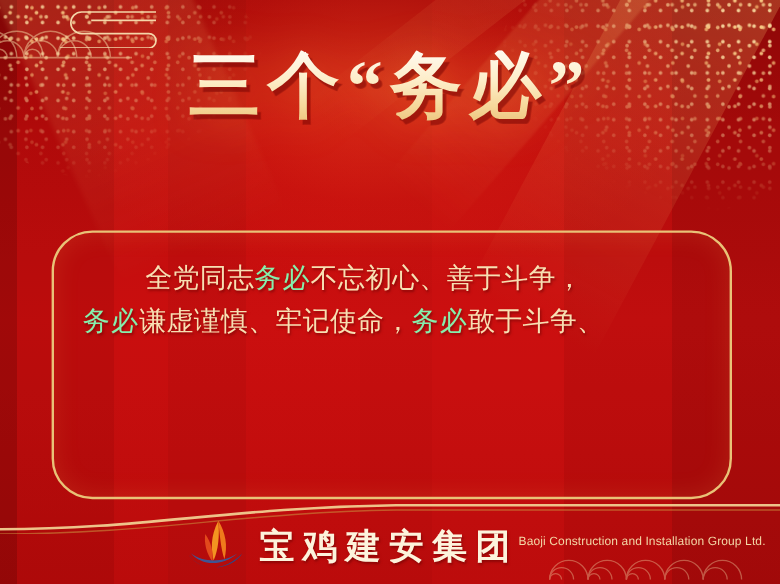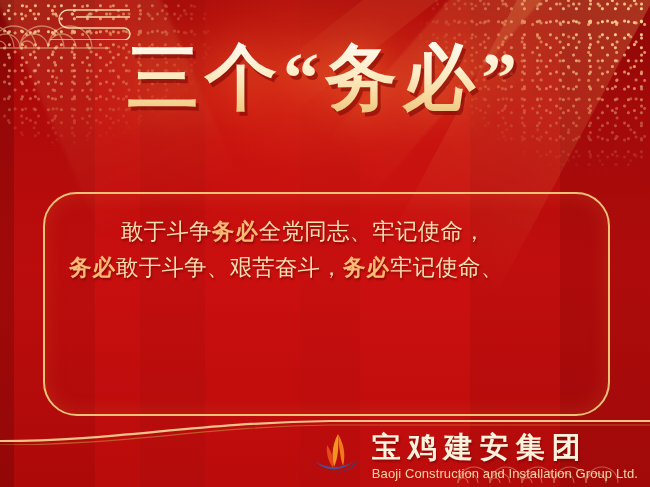--- a/index.html
+++ b/index.html
@@ -87,21 +87,21 @@
 
   
   .arcs-br{position:absolute;right:22px;bottom:2px;width:180px;height:36px;opacity:.45;}
 
   
   .headline{
     position:absolute;left:0;right:0;top:42px;
     text-align:center;
     font-family:"Liberation Serif","DejaVu Serif",serif;
     font-weight:bold;
-    font-size:72px;
+    font-size:60px;
     line-height:1;
     letter-spacing:6px;
     color:#fdecc4;
     background:linear-gradient(180deg,#fffaf0 0%,#fdedc8 42%,#f6d79a 78%,#edc57f 100%);
     -webkit-background-clip:text;background-clip:text;
     -webkit-text-fill-color:transparent;
     filter:drop-shadow(3px 4px 0 rgba(120,4,4,.55)) drop-shadow(0 0 18px rgba(255,160,60,.35));
     white-space:nowrap;
   }
 
@@ -117,39 +117,39 @@
     padding:14px 26px 0 26px;
     font-size:22.5px;
     line-height:36px;
     color:#f7dfb2;
     letter-spacing:.2px;
     text-shadow:1px 2px 2px rgba(110,4,4,.65);
   }
   .card-text .line{white-space:nowrap;}
   .card-text .line.indent{padding-left:52px;}
   .card-text b{
-    font-weight:bold;
-    color:#fdba74;
+    font-weight:normal;
+    color:#86efac;
     letter-spacing:1px;
   }
 
   
   .logo{
     position:absolute;right:12px;bottom:6px;
     display:flex;align-items:center;gap:8px;
   }
   .logo-mark{width:56px;height:50px;flex:0 0 auto;}
-  .logo-words{display:flex;flex-direction:column;line-height:1;}
+  .logo-words{display:flex;flex-direction:row;line-height:1;}
   .logo-cn{
     font-size:29px;font-weight:bold;color:#fdf3dc;letter-spacing:7px;
     text-shadow:1px 2px 2px rgba(110,4,4,.6);
   }
   .logo-en{
     margin-top:5px;
-    font-size:13px;color:#f3d6a6;letter-spacing:.1px;white-space:nowrap;
+    font-size:10px;color:#f3d6a6;letter-spacing:.1px;white-space:nowrap;
   }
 </style>
 </head>
 <body>
 
 <div class="poster">
 
   <div class="bg-base"></div>
   <div class="bg-bands"></div>
   <div class="bg-glow"></div>
@@ -184,22 +184,22 @@
       <path d="M84 4 H22 a9 9 0 0 0 0 18 H78 a6 6 0 0 1 0 12 H4"></path>
       <path d="M84 11 H30"></path>
     </g>
   </svg>
 
   <div class="headline">三个“务必”</div>
 
   <div class="card"></div>
 
   <div class="card-text" id="body-text">
-      <div class="line indent"><span>敢于斗争</span><b>务必</b><span>全党同志、牢记使命，</span></div>
-      <div class="line"><b>务必</b><span>敢于斗争、艰苦奋斗，</span><b>务必</b><span>牢记使命、</span></div>
+      <div class="line indent"><span>全党同志</span><b>务必</b><span>不忘初心、善于斗争，</span></div>
+      <div class="line"><b>务必</b><span>谦虚谨慎、牢记使命，</span><b>务必</b><span>敢于斗争、</span></div>
     </div>
 
   <svg class="sweep" viewBox="0 0 650 26" preserveAspectRatio="none">
     <path d="M0 22 C 120 22, 190 4, 330 2 L650 2" fill="none" stroke="#f0cd90" stroke-width="2.2" opacity=".95"></path>
     <path d="M0 26 C 130 26, 200 8, 330 6 L650 6" fill="none" stroke="#c98a3c" stroke-width="1.2" opacity=".6"></path>
   </svg>
 
   <svg class="arcs-br" viewBox="0 0 180 36">
     <g fill="none" stroke="#f3d7a6" stroke-width="1.1" opacity=".85">
       <path d="M10 34 a16 16 0 0 1 32 0"></path>

